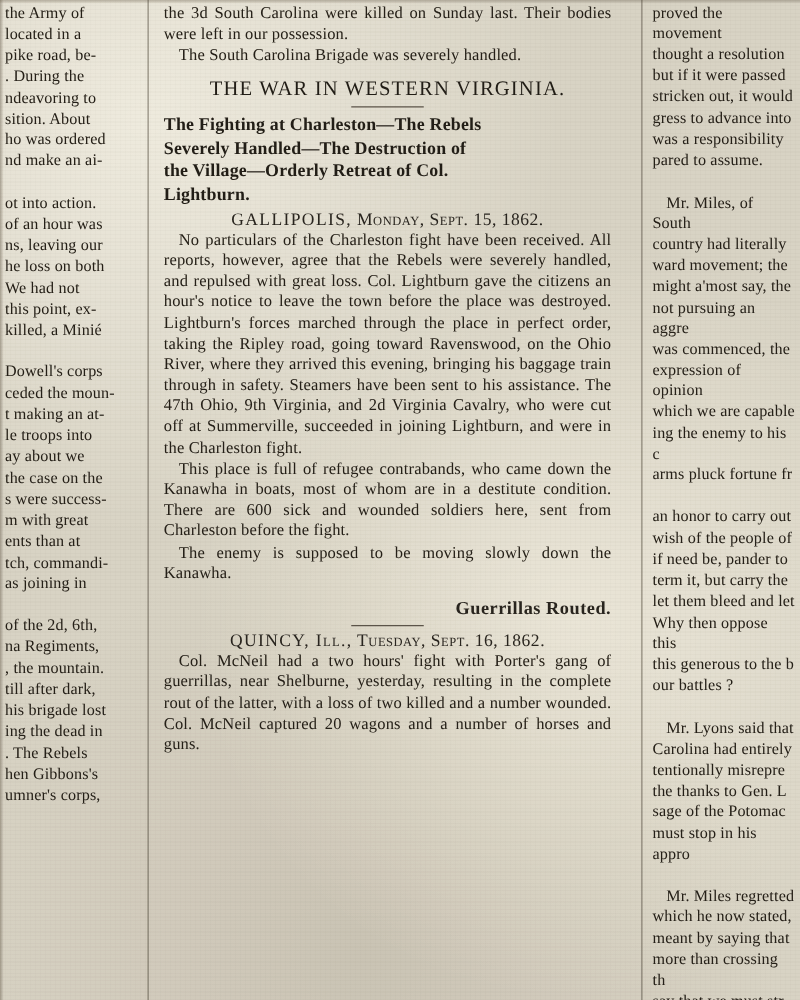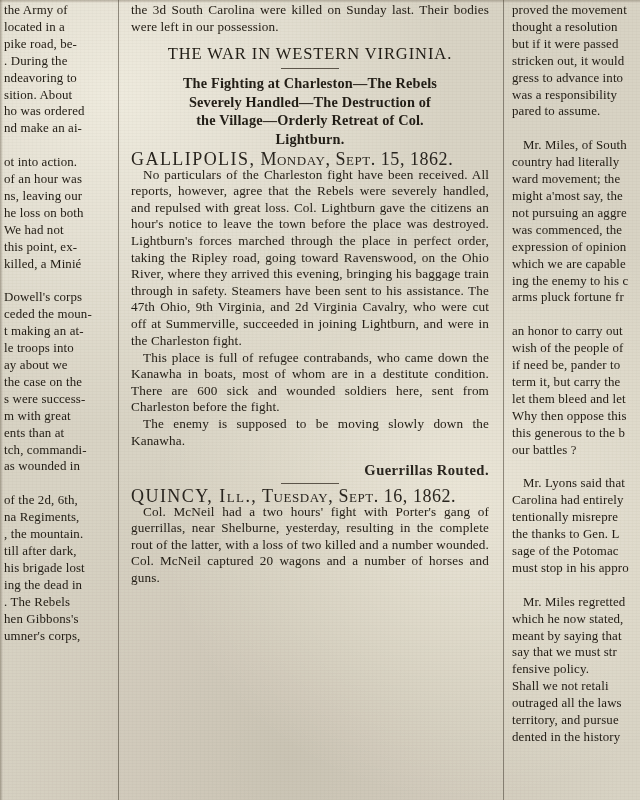--- a/index.html
+++ b/index.html
@@ -39,21 +39,21 @@
   .col {
     position: relative;
     overflow: hidden;
   }
   .col-left {
     width: 108px;
     padding: 2px 6px 0 4px;
   }
   .col-mid {
     width: 358px;
-    padding: 2px 14px 0 12px;
+    padding: 2px 24px 0 12px;
     border-left: 1px solid rgba(70,62,50,0.55);
     border-right: 1px solid rgba(70,62,50,0.55);
   }
   .col-right {
     width: 160px;
     padding: 2px 4px 0 8px;
     flex: 1;
   }
   .bodytext {
     font-size: 13.2px;
@@ -79,39 +79,39 @@
     font-weight: normal;
     letter-spacing: 0.055em;
     font-size: 16.5px;
     line-height: 20px;
     margin: 9px 0 1px 0;
     font-family: "Liberation Serif", serif;
     text-transform: uppercase;
     color: #221e17;
   }
   .subhead {
-    text-align: center;
+    text-align: left;
     font-weight: bold;
     font-size: 14.3px;
     line-height: 18.6px;
     letter-spacing: 0.012em;
     margin: 4px 0 3px 0;
     color: #231f18;
   }
   .subhead .ln { display: block; }
   .rule-short {
     width: 58px;
     height: 0;
     border-top: 1px solid rgba(60,52,42,0.8);
     margin: 4px auto 5px auto;
   }
   .dateline {
-    text-align: left;
+    text-align: center;
     font-variant: small-caps;
-    font-size: 18px;
+    font-size: 14px;
     line-height: 15px;
     letter-spacing: 0.03em;
     margin: 2px 0 0 0;
   }
   .dateline .place {
     font-variant: small-caps;
     letter-spacing: 0.08em;
   }
   .subheadline2 {
     text-align: right;
@@ -174,38 +174,39 @@
         <p>Dowell's corps</p>
         <p>ceded the moun-</p>
         <p>t making an at-</p>
         <p>le troops into</p>
         <p>ay about we</p>
         <p>the case on the</p>
         <p>s were success-</p>
         <p>m with great</p>
         <p>ents than at</p>
         <p>tch, commandi-</p>
-        <p>as wounded in</p>
+        <p>as joining in</p>
         <p>&nbsp;</p>
         <p>of the 2d, 6th,</p>
         <p>na Regiments,</p>
         <p>, the mountain.</p>
         <p>till after dark,</p>
         <p>his brigade lost</p>
         <p>ing the dead in</p>
         <p>.  The Rebels</p>
         <p>hen Gibbons's</p>
         <p>umner's corps,</p>
       </div>
       <div class="bottom-scrap"></div>
     </div>
 
     <div class="col col-mid">
       <div class="bodytext">
         <p class="noindent">the 3d South Carolina were killed on Sunday last. Their bodies were left in our possession.</p>
+        <p>The South Carolina Brigade was severely handled.</p>
       </div>
 
       <div class="headline">THE WAR IN WESTERN VIRGINIA.</div>
       <div class="rule-short"></div>
 
       <div class="subhead">
         <span class="ln">The Fighting at Charleston—The Rebels</span>
         <span class="ln">Severely Handled—The Destruction of</span>
         <span class="ln">the Village—Orderly Retreat of Col.</span>
         <span class="ln">Lightburn.</span>
@@ -266,20 +267,21 @@
         <p class="ind">Mr. Lyons said that</p>
         <p>Carolina had entirely</p>
         <p>tentionally misrepre</p>
         <p>the thanks to Gen. L</p>
         <p>sage of the Potomac</p>
         <p>must stop in his appro</p>
         <p>&nbsp;</p>
         <p class="ind">Mr. Miles regretted</p>
         <p>which he now stated,</p>
         <p>meant by saying that</p>
+        <p>more than crossing th</p>
         <p>say that we must str</p>
         <p>fensive policy.</p>
         <p class="ind"></p>
         <p>Shall we not retali</p>
         <p>outraged all the laws</p>
         <p>territory, and pursue</p>
         <p>dented in the history</p>
 
       </div>
     </div>

